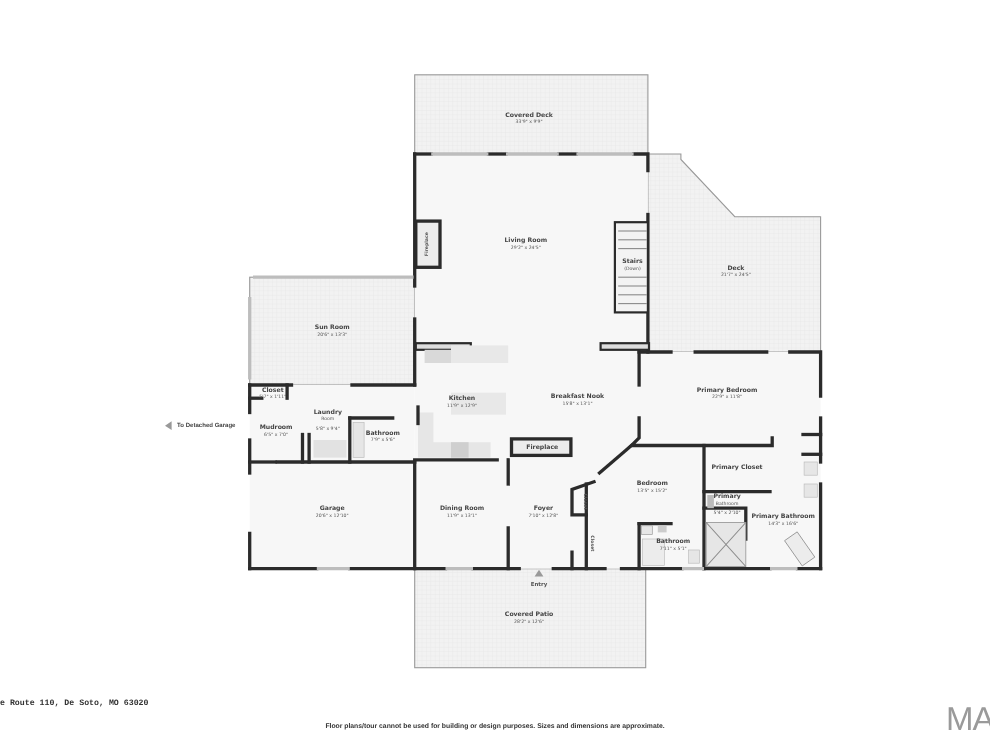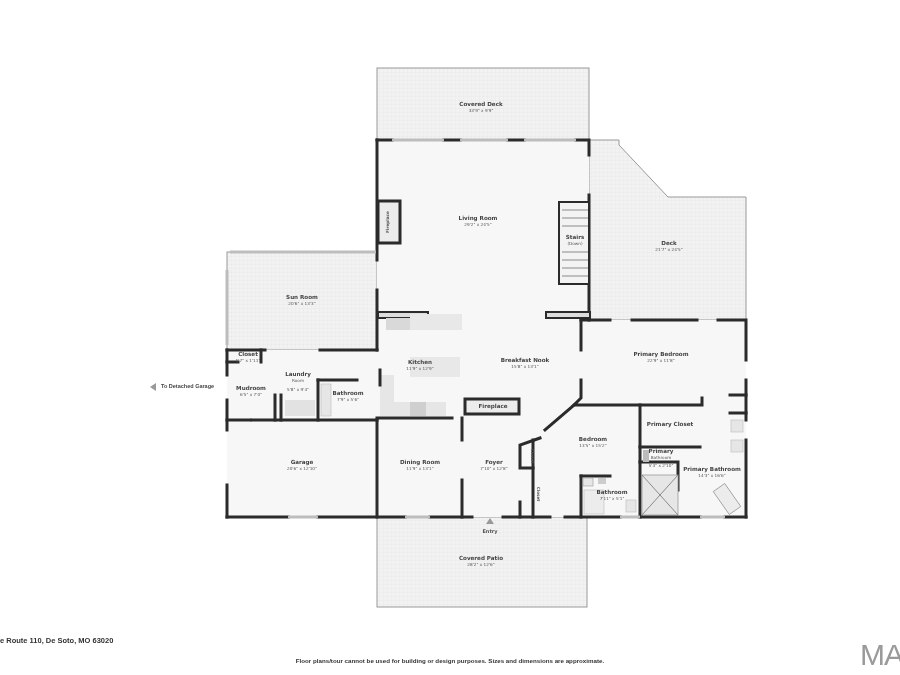--- a/index.html
+++ b/index.html
@@ -3,21 +3,21 @@
 <meta charset="utf-8">
 <style>
   html,body{margin:0;padding:0;background:#ffffff;}
   body{width:900px;height:675px;position:relative;overflow:hidden;font-family:"DejaVu Sans","Liberation Sans",sans-serif;}
   #plan{position:absolute;left:0;top:0;width:900px;height:675px;}
   .wall{stroke:#2b2b2b;stroke-width:3;fill:none;stroke-linecap:square;}
   .thin{stroke:#8a8a8a;stroke-width:1;fill:none;}
   .win{stroke:#bdbdbd;stroke-width:3;}
   .room-name{font-size:5.6px;fill:#444;text-anchor:middle;font-weight:bold;}
   .room-dim{font-size:4.2px;fill:#555;text-anchor:middle;}
-  .address{position:absolute;left:0;top:636px;font-size:7.5px;font-weight:bold;color:#333;font-family:Liberation Sans, sans-serif;}
+  .address{position:absolute;left:0;top:636px;font-size:7.5px;font-weight:bold;color:#333;font-family:Liberation Mono, monospace;}
   .disclaimer{position:absolute;left:0;width:900px;text-align:center;top:657px;font-size:6.2px;font-weight:bold;color:#333;font-family:"Liberation Sans",sans-serif;}
   .logo{position:absolute;left:860px;top:638px;font-size:30px;color:#9a9a9a;font-family:"Liberation Sans",sans-serif;letter-spacing:-1px;}
   .detached{position:absolute;left:150px;top:383px;font-size:5.5px;color:#444;font-weight:bold;font-family:"Liberation Sans",sans-serif;}
   .detached .arrow{display:inline-block;width:0;height:0;border-top:4px solid transparent;border-bottom:4px solid transparent;border-right:6px solid #999;vertical-align:middle;margin-right:5px;}
 </style>
 </head>
 <body>
 
 <svg id="plan" viewBox="0 0 900 675" xmlns="http://www.w3.org/2000/svg">
   <defs>

